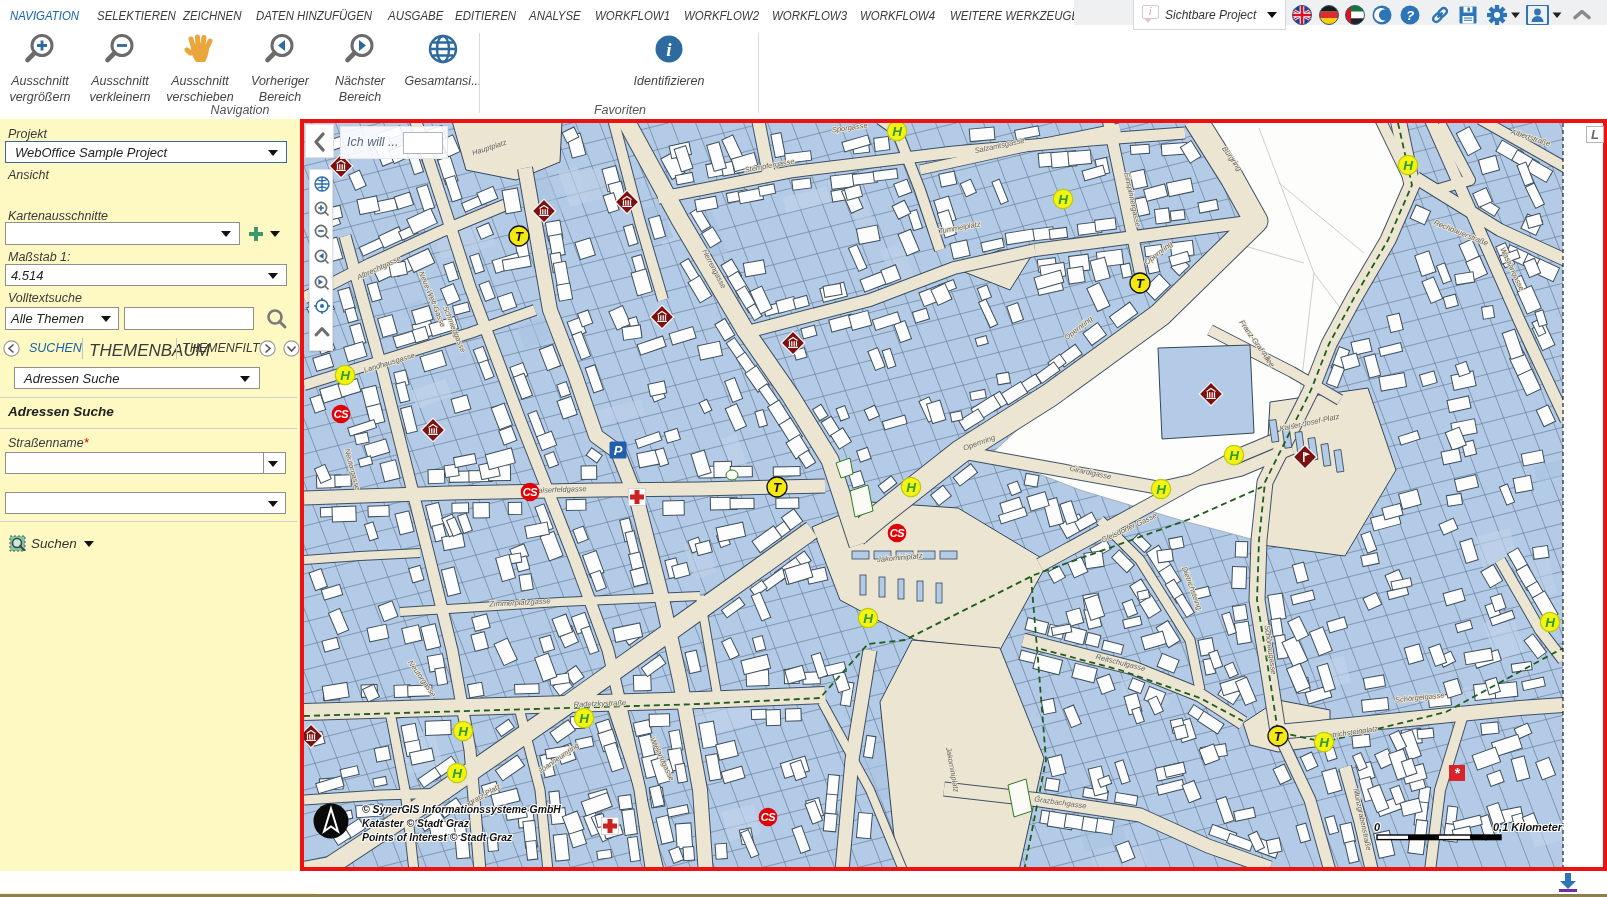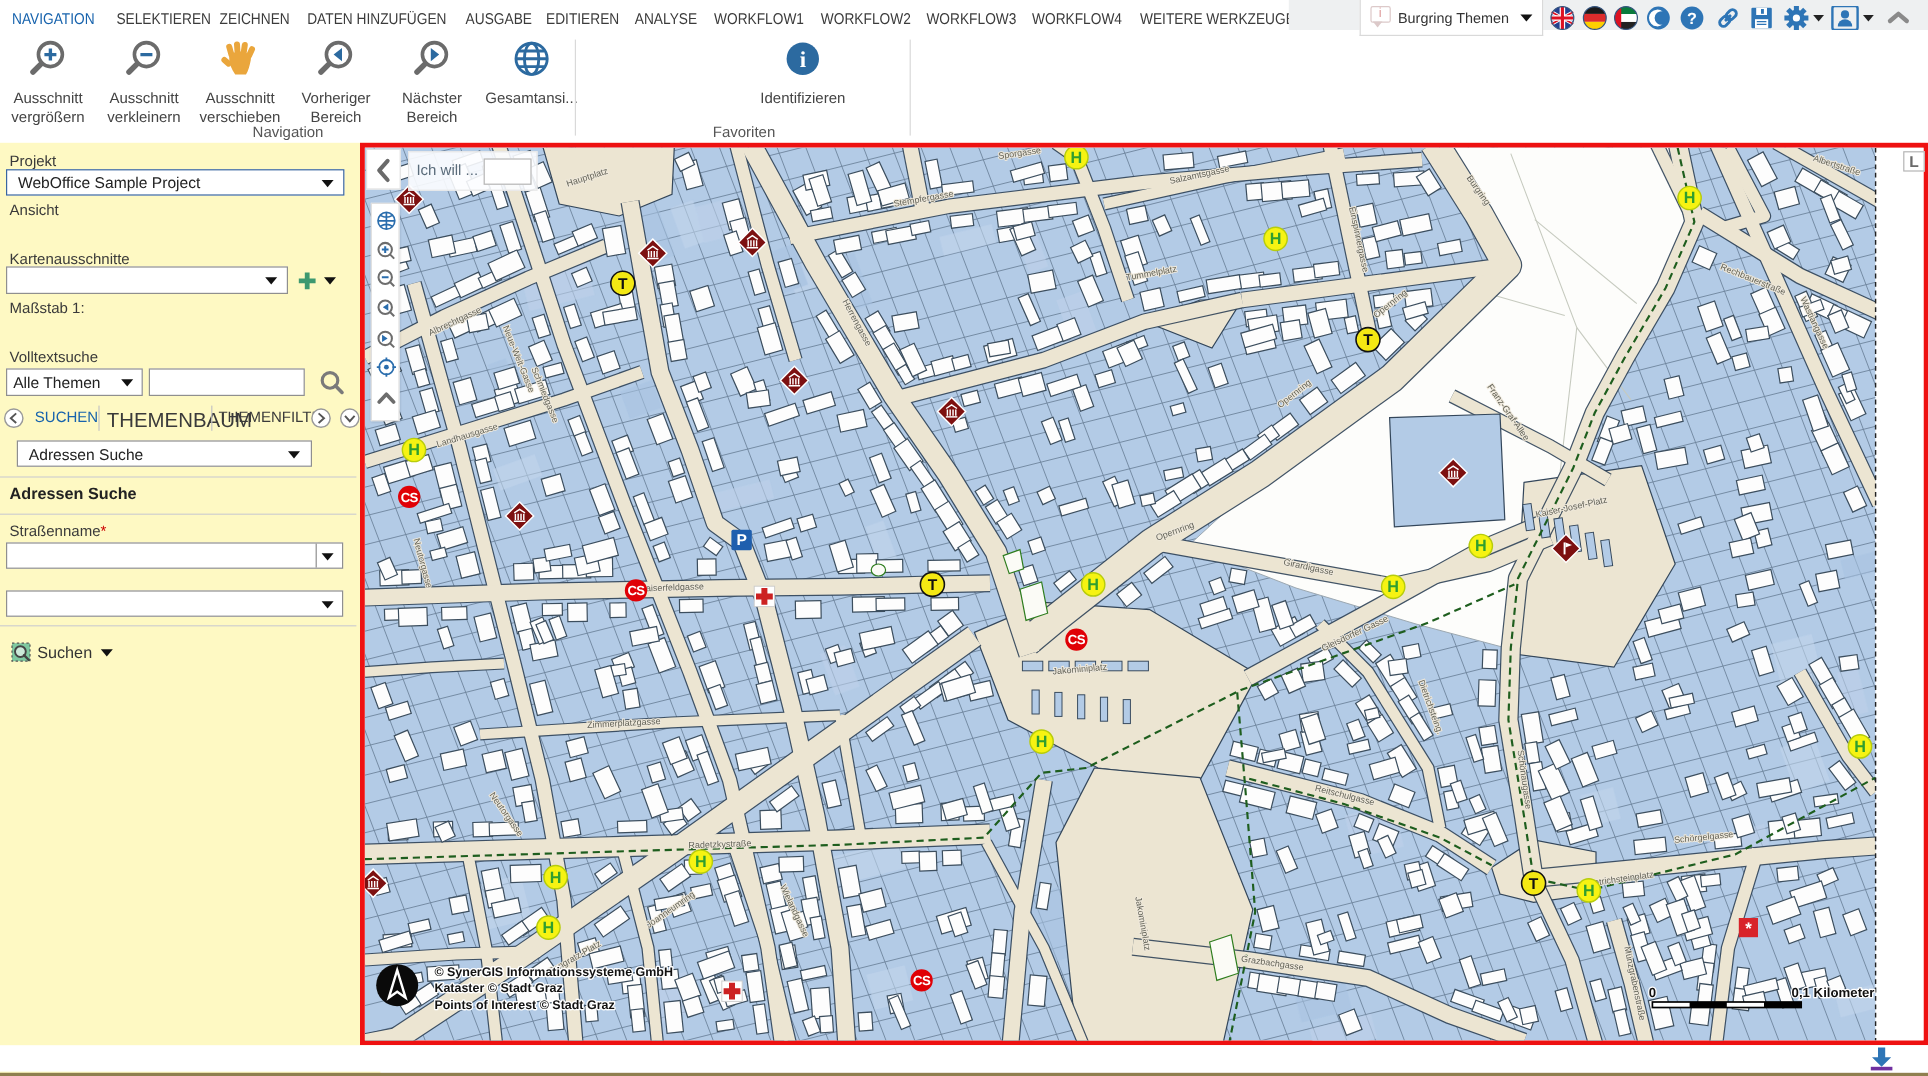--- a/index.html
+++ b/index.html
@@ -1,18 +1,18 @@
 <!DOCTYPE html>
 <html><head>
 <meta charset="utf-8">
 <style>
 * { margin:0; padding:0; box-sizing:border-box; }
 html,body { width:1607px; height:897px; background:#fff; overflow:hidden;
   font-family:"Liberation Sans", sans-serif; }
-#root { position:absolute; top:0; left:0; width:1607px; height:897px; background:#fff; }
+#root { position:absolute; top:0; left:0; width:1607px; height:897px; background:#fff;font-style:italic; }
 .abs { position:absolute; }
 
 .tab { position:absolute; top:8px; font-size:13px; color:#3b3b3b; white-space:nowrap; transform:scaleX(0.88); transform-origin:0 0; }
 .tab.active { color:#1763ad; }
 #tabgray { position:absolute; left:1074px; top:0; width:533px; height:25px; background:#eef0f1; }
 #sichtbox { position:absolute; left:1133px; top:0; width:153px; height:30px; background:#fff;
   border:1px solid #d9d9d9; border-top:none; }
 #sichtbox .txt { position:absolute; left:31px; top:8px; font-size:12px; color:#333; }
 #sichtbox .caret { position:absolute; left:133px; top:12px; width:0; height:0;
   border-left:5px solid transparent; border-right:5px solid transparent; border-top:6px solid #111; }
@@ -52,21 +52,21 @@
   <span class="tab" style="left:455px">EDITIEREN</span>
   <span class="tab" style="left:529px">ANALYSE</span>
   <span class="tab" style="left:595px">WORKFLOW1</span>
   <span class="tab" style="left:684px">WORKFLOW2</span>
   <span class="tab" style="left:772px">WORKFLOW3</span>
   <span class="tab" style="left:860px">WORKFLOW4</span>
   <span class="tab" style="left:950px">WEITERE WERKZEUGE</span>
   <div id="tabgray"></div>
   <div id="sichtbox">
       <span class="bub"></span>
-      <span class="txt">Burgring Themen</span>
+      <span class="txt">Sichtbare Project</span>
       <span class="caret"></span>
     </div>
   <svg class="abs" style="left:1285px;top:5px" width="322" height="20">
       <g transform="translate(0,10)">
         <g transform="translate(17,0)">
           <circle r="9.5" fill="#24408e"></circle>
           <path d="M-9,-5 L9,5 M-9,5 L9,-5" stroke="#fff" stroke-width="3"></path>
           <path d="M-9,-5 L9,5 M-9,5 L9,-5" stroke="#d12" stroke-width="1.4"></path>
           <path d="M0,-9.5 V9.5 M-9.5,0 H9.5" stroke="#fff" stroke-width="4.6"></path>
           <path d="M0,-9.5 V9.5 M-9.5,0 H9.5" stroke="#d12" stroke-width="2.6"></path>
@@ -193,20 +193,24 @@
     <span class="lab" style="top:49px">Ansicht</span>
     <span class="lab" style="top:90px">Kartenausschnitte</span>
     <div class="sel" style="left:5px;top:103px;width:235px;height:23px">
       <span class="car" style="right:8px;top:8px"></span>
       </div>
     <svg class="abs" style="left:246px;top:105px" width="20" height="20">
         <path d="M10 3v14M3 10h14" stroke="#3d9970" stroke-width="4"></path>
       </svg>
     <span class="car" style="left:270px;top:112px;position:absolute"></span>
     <span class="lab" style="top:131px">Maßstab 1:</span>
+    <div class="sel" style="left:5px;top:145px;width:282px;height:22px">
+      <span class="tx" style="left:5px">4.514</span>
+        <span class="car" style="right:8px;top:8px"></span>
+      </div>
     <span class="lab" style="top:172px">Volltextsuche</span>
     <div class="sel" style="left:5px;top:188px;width:114px;height:23px">
       <span class="tx" style="left:5px">Alle Themen</span>
         <span class="car" style="right:7px;top:8px"></span>
       </div>
     <div class="sel" style="left:124px;top:188px;width:130px;height:23px"></div>
     <svg class="abs" style="left:264px;top:187px" width="26" height="26">
       <circle cx="11" cy="11" r="6.5" fill="none" stroke="#7a7a7a" stroke-width="2.6"></circle>
       <path d="M15.5 15.5L21 21" stroke="#7a7a7a" stroke-width="3" stroke-linecap="round"></path>
       </svg>

